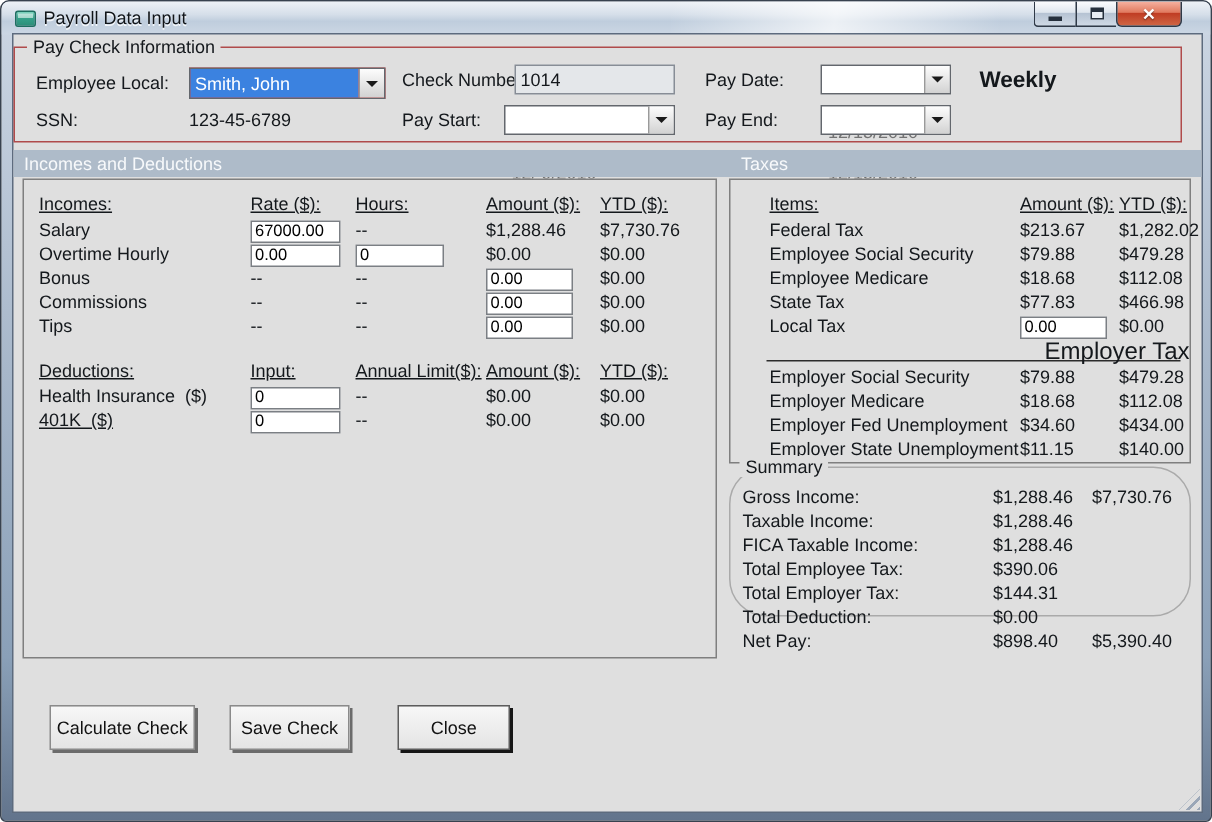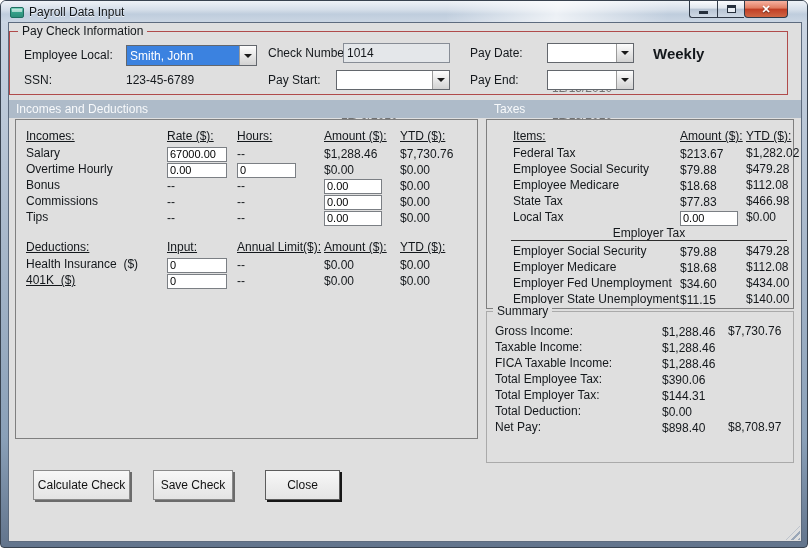--- a/index.html
+++ b/index.html
@@ -47,29 +47,29 @@
     padding:0 3px; color:#14181c; }
   .datepicker { position:absolute; height:20px; background:#fff; border:1px solid #63676d; display:flex; }
   .dp-text { flex:1; font-size:12px; display:flex; align-items:center; padding-left:4px; white-space:pre; color:#737373;margin-top:44px; }
   
   .section-bar { position:absolute; left:0; top:77px; width:792px; height:18px; background:#aebbc9; }
   .section-label { position:absolute; top:2px; font-size:12px; color:#f7f9fb; }
   
   .panel { position:absolute; border:1px solid #7f7f7f; background:#dfdfdf; }
   #panel-incomes { left:6px; top:96px; width:463px; height:320px; }
   #panel-taxes { left:477px; top:96px; width:308px; height:190px; }
-  #gb-summary { left:477px; top:288px; width:308px; height:152px; border-color:#aaaaaa; }
+  #gb-summary { left:477px; top:288px; width:308px; height:100px; border-color:#aaaaaa;border-radius:25px; }
   .grid5 { display:grid; grid-template-columns:141px 70px 87px 76px 1fr; height:16px; align-items:center; padding-left:10px; }
   .grid3 { display:grid; grid-template-columns:167px 66px 1fr; height:16px; align-items:center; padding-left:8px; }
   .hd { text-decoration:underline; }
   .cellt, .lbl { font-size:12px; color:#14181c; white-space:pre; }
   .u { text-decoration:underline; }
   .tbl-input { height:15px; border:1px solid #7b7f84; background:#fff; font-family:"Liberation Sans",sans-serif; font-size:11px; padding:0 2px; }
   .emp-tax-hr { border:none; border-top:1px solid #2c2c2c; margin:2px 6px 0 6px; }
-  .center-row { text-align:center; font-size:12px; height:14px; padding-top:2px; color:#14181c; }
+  .center-row { text-align:right; font-size:16px; height:14px; padding-top:2px; color:#14181c; }
   
   .btn { position:absolute; height:30px; background:linear-gradient(to bottom,#f7f7f7,#e4e4e4);
     border:1px solid #8a8a8a; box-shadow:2px 2px 0 rgba(45,45,45,.65); font-size:12px; color:#111;
     font-family:"Liberation Sans",sans-serif; cursor:pointer; }
   .btn.default { border-color:#5c5c5c; box-shadow:2px 2px 0 #161616; }
   .resize-grip { position:absolute; right:1px; bottom:1px; width:14px; height:14px;
     background:repeating-linear-gradient(135deg, transparent 0 3px, #9aa7b8 3px 5px);
     clip-path:polygon(100% 0, 100% 100%, 0 100%); }
 </style>
 </head>
@@ -308,21 +308,21 @@
             <span class="cellt"></span>
           </div>
           <div class="grid3">
             <span class="lbl">Total Deduction:</span>
             <span><span class="cellt">$0.00</span></span>
             <span class="cellt"></span>
           </div>
           <div class="grid3">
             <span class="lbl">Net Pay:</span>
             <span><span class="cellt">$898.40</span></span>
-            <span class="cellt">$8,708.97</span>
+            <span class="cellt">$5,390.40</span>
           </div>
         </div>
     </div>
 
     <button class="btn" style="left:24px;top:447px;width:97px;">Calculate Check</button>
     <button class="btn" style="left:144px;top:447px;width:80px;">Save Check</button>
     <button class="btn default" style="left:256px;top:447px;width:75px;">Close</button>
 
     <div class="resize-grip"></div>
   </div>

